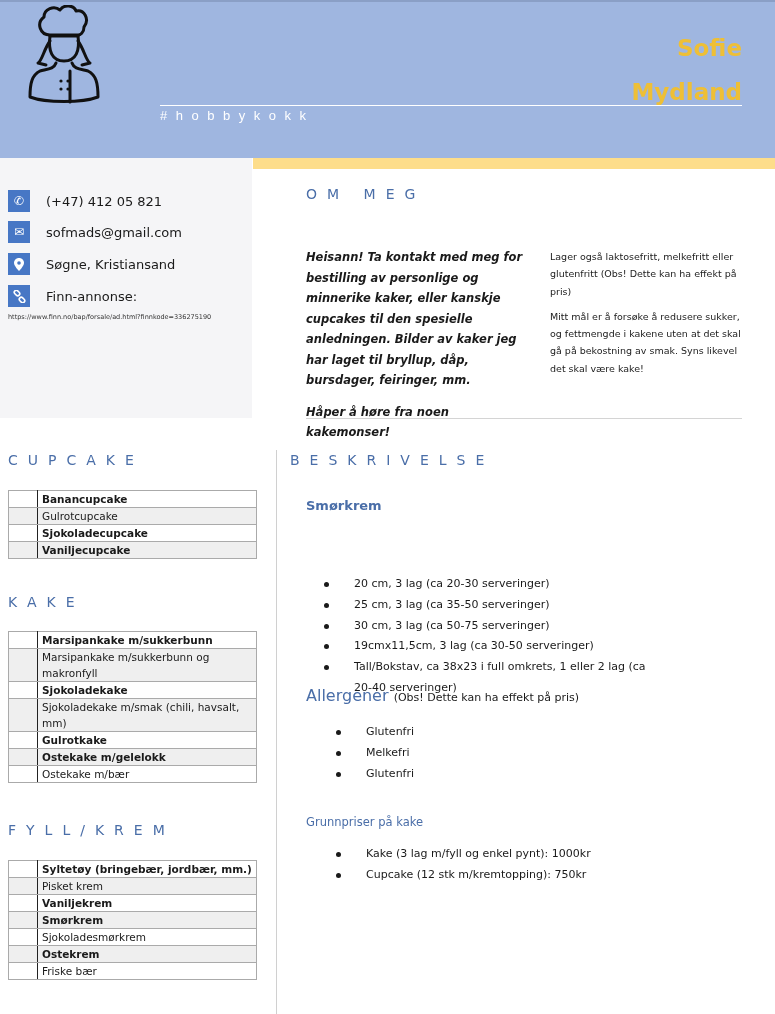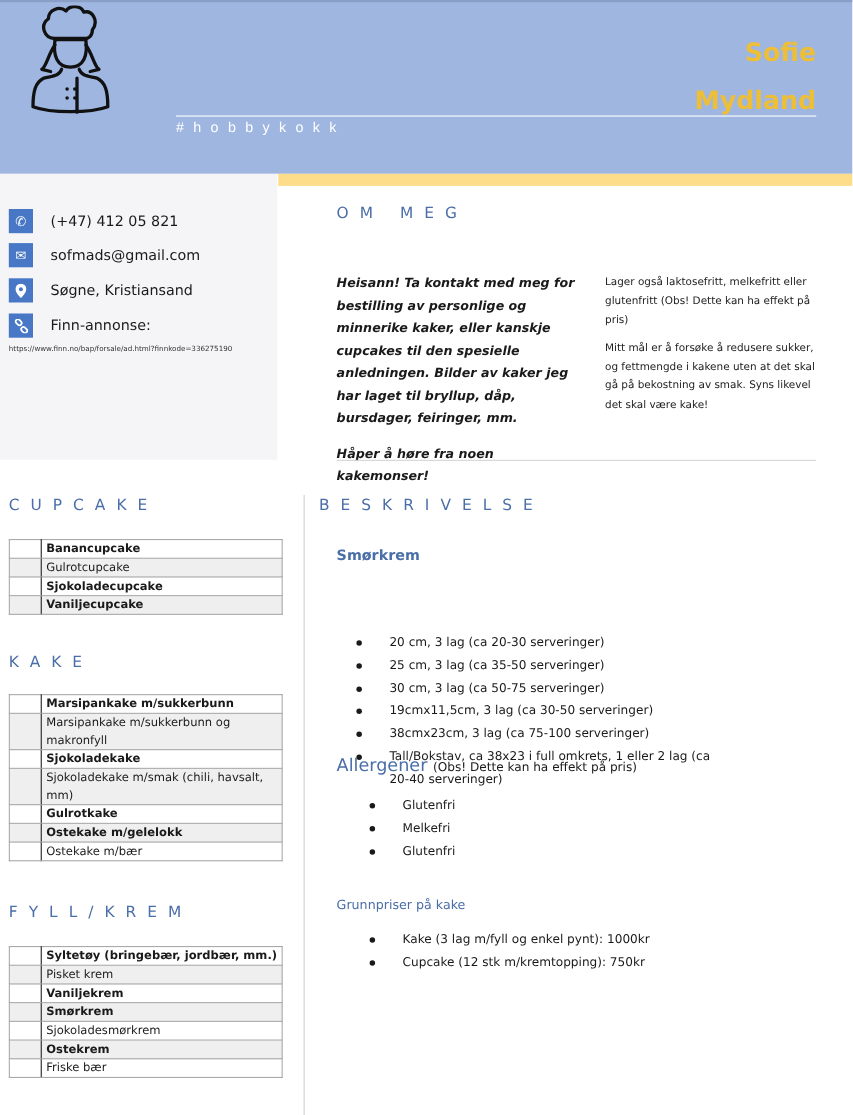--- a/index.html
+++ b/index.html
@@ -232,21 +232,20 @@
   </table>
 
 <div class="section-title" style="left:290px; top:452px;">BESKRIVELSE</div>
 
 <div class="sub-heading" style="left:306px; top:498px; font-size:13px; font-weight:bold;">Smørkrem</div>
 <ul class="bullets" style="left:294px; top:530px; width:440px;margin-top:44px;">
   <li>20 cm, 3 lag (ca 20-30 serveringer)</li>
   <li>25 cm, 3 lag (ca 35-50 serveringer)</li>
   <li>30 cm, 3 lag (ca 50-75 serveringer)</li>
   <li>19cmx11,5cm, 3 lag (ca 30-50 serveringer)</li>
-  <li>38cmx23cm, 3 lag (ca 75-100 serveringer)</li>
   <li style="width:360px;">Tall/Bokstav, ca 38x23 i full omkrets, 1 eller 2 lag (ca 20-40 serveringer)</li>
 </ul>
 
 <div class="sub-heading" style="left:306px; top:686px; white-space:nowrap;">
   <span style="font-size:16px;">Allergener</span>
   <span style="font-size:11px; color:#1a1a1a;">(Obs! Dette kan ha effekt på pris)</span>
 </div>
 <ul class="bullets" style="left:306px; top:722px; width:300px;">
   <li>Glutenfri</li>
   <li>Melkefri</li>

